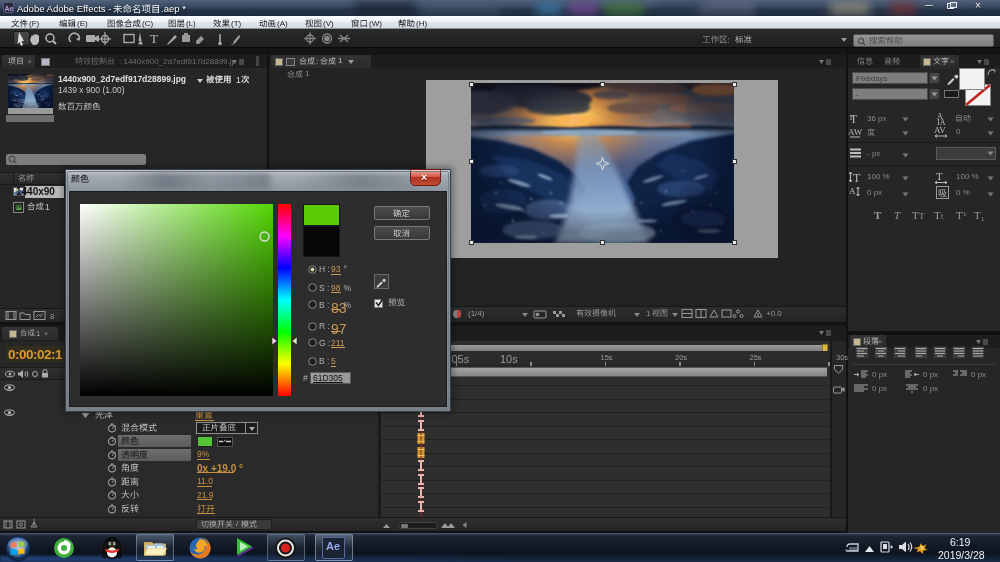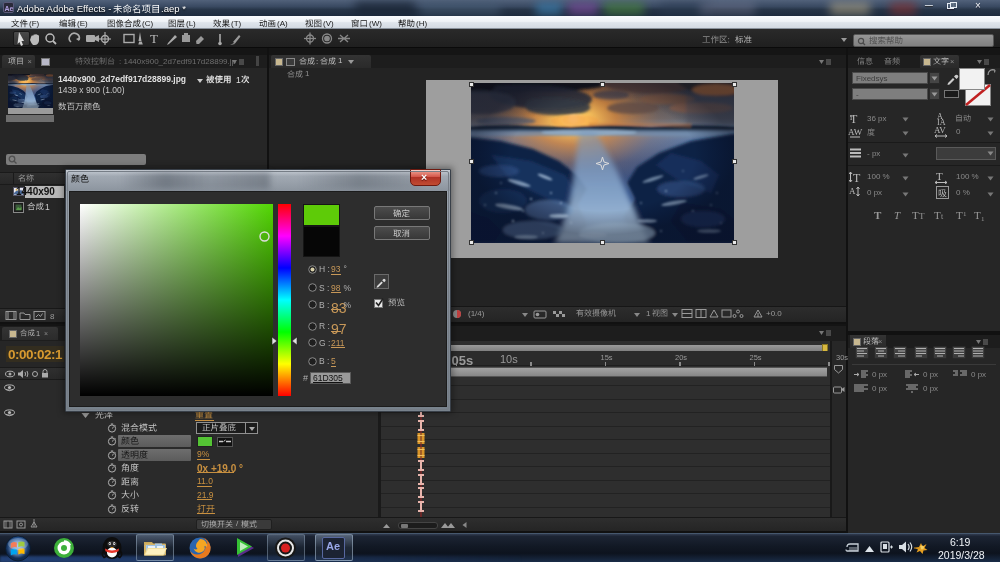--- a/index.html
+++ b/index.html
@@ -753,21 +753,21 @@
 </g>
   </svg>
 <div style="left:0;top:380px;width:427px;height:137px;background:#2a2a2a"></div>
 <div style="left:378px;top:341px;width:3px;height:176px;background:#1a1a1a"></div>
 <div style="left:381px;top:341px;width:449px;height:176px;background:#2e2e2e"></div>
 <div style="left:830px;top:341px;width:2px;height:176px;background:#191919"></div>
 <div style="left:832px;top:341px;width:14px;height:176px;background:#272727"></div>
 <div style="left:381px;top:344.5px;width:446px;height:6px;background:linear-gradient(180deg,#9a9a9a,#808080)"></div>
 <div style="left:822px;top:344px;width:6px;height:7.5px;background:#d8b840;border:1px solid #8a7820"></div>
 <div style="left:381px;top:351px;width:449px;height:15px;background:#2b2b2b;border-bottom:1px solid #1f1f1f"></div>
-<div style="position:absolute;left:451.5px;top:353.5px;font-size:13px;color:#9a9a9a;font-weight:bold;white-space:nowrap;line-height:1;">05s</div>
+<div style="position:absolute;left:451.5px;top:353.5px;font-size:11px;color:#9a9a9a;font-weight:normal;white-space:nowrap;line-height:1;">05s</div>
 <div style="left:455.5px;top:361.5px;width:1.5px;height:4px;background:#8a8a8a"></div>
 <div style="position:absolute;left:500px;top:353.5px;font-size:11px;color:#9a9a9a;font-weight:normal;white-space:nowrap;line-height:1;">10s</div>
 <div style="left:530px;top:361.5px;width:1.5px;height:4px;background:#8a8a8a"></div>
 <div style="position:absolute;left:600.5px;top:353.5px;font-size:7.5px;color:#9a9a9a;font-weight:normal;white-space:nowrap;line-height:1;">15s</div>
 <div style="left:604.5px;top:361.5px;width:1.5px;height:4px;background:#8a8a8a"></div>
 <div style="position:absolute;left:675px;top:353.5px;font-size:7.5px;color:#9a9a9a;font-weight:normal;white-space:nowrap;line-height:1;">20s</div>
 <div style="left:679px;top:361.5px;width:1.5px;height:4px;background:#8a8a8a"></div>
 <div style="position:absolute;left:749.5px;top:353.5px;font-size:7.5px;color:#9a9a9a;font-weight:normal;white-space:nowrap;line-height:1;">25s</div>
 <div style="left:753.5px;top:361.5px;width:1.5px;height:4px;background:#8a8a8a"></div>
 <div style="position:absolute;left:824px;top:353.5px;font-size:7.5px;color:#9a9a9a;font-weight:normal;white-space:nowrap;line-height:1;margin-left:12px;">30s</div>

